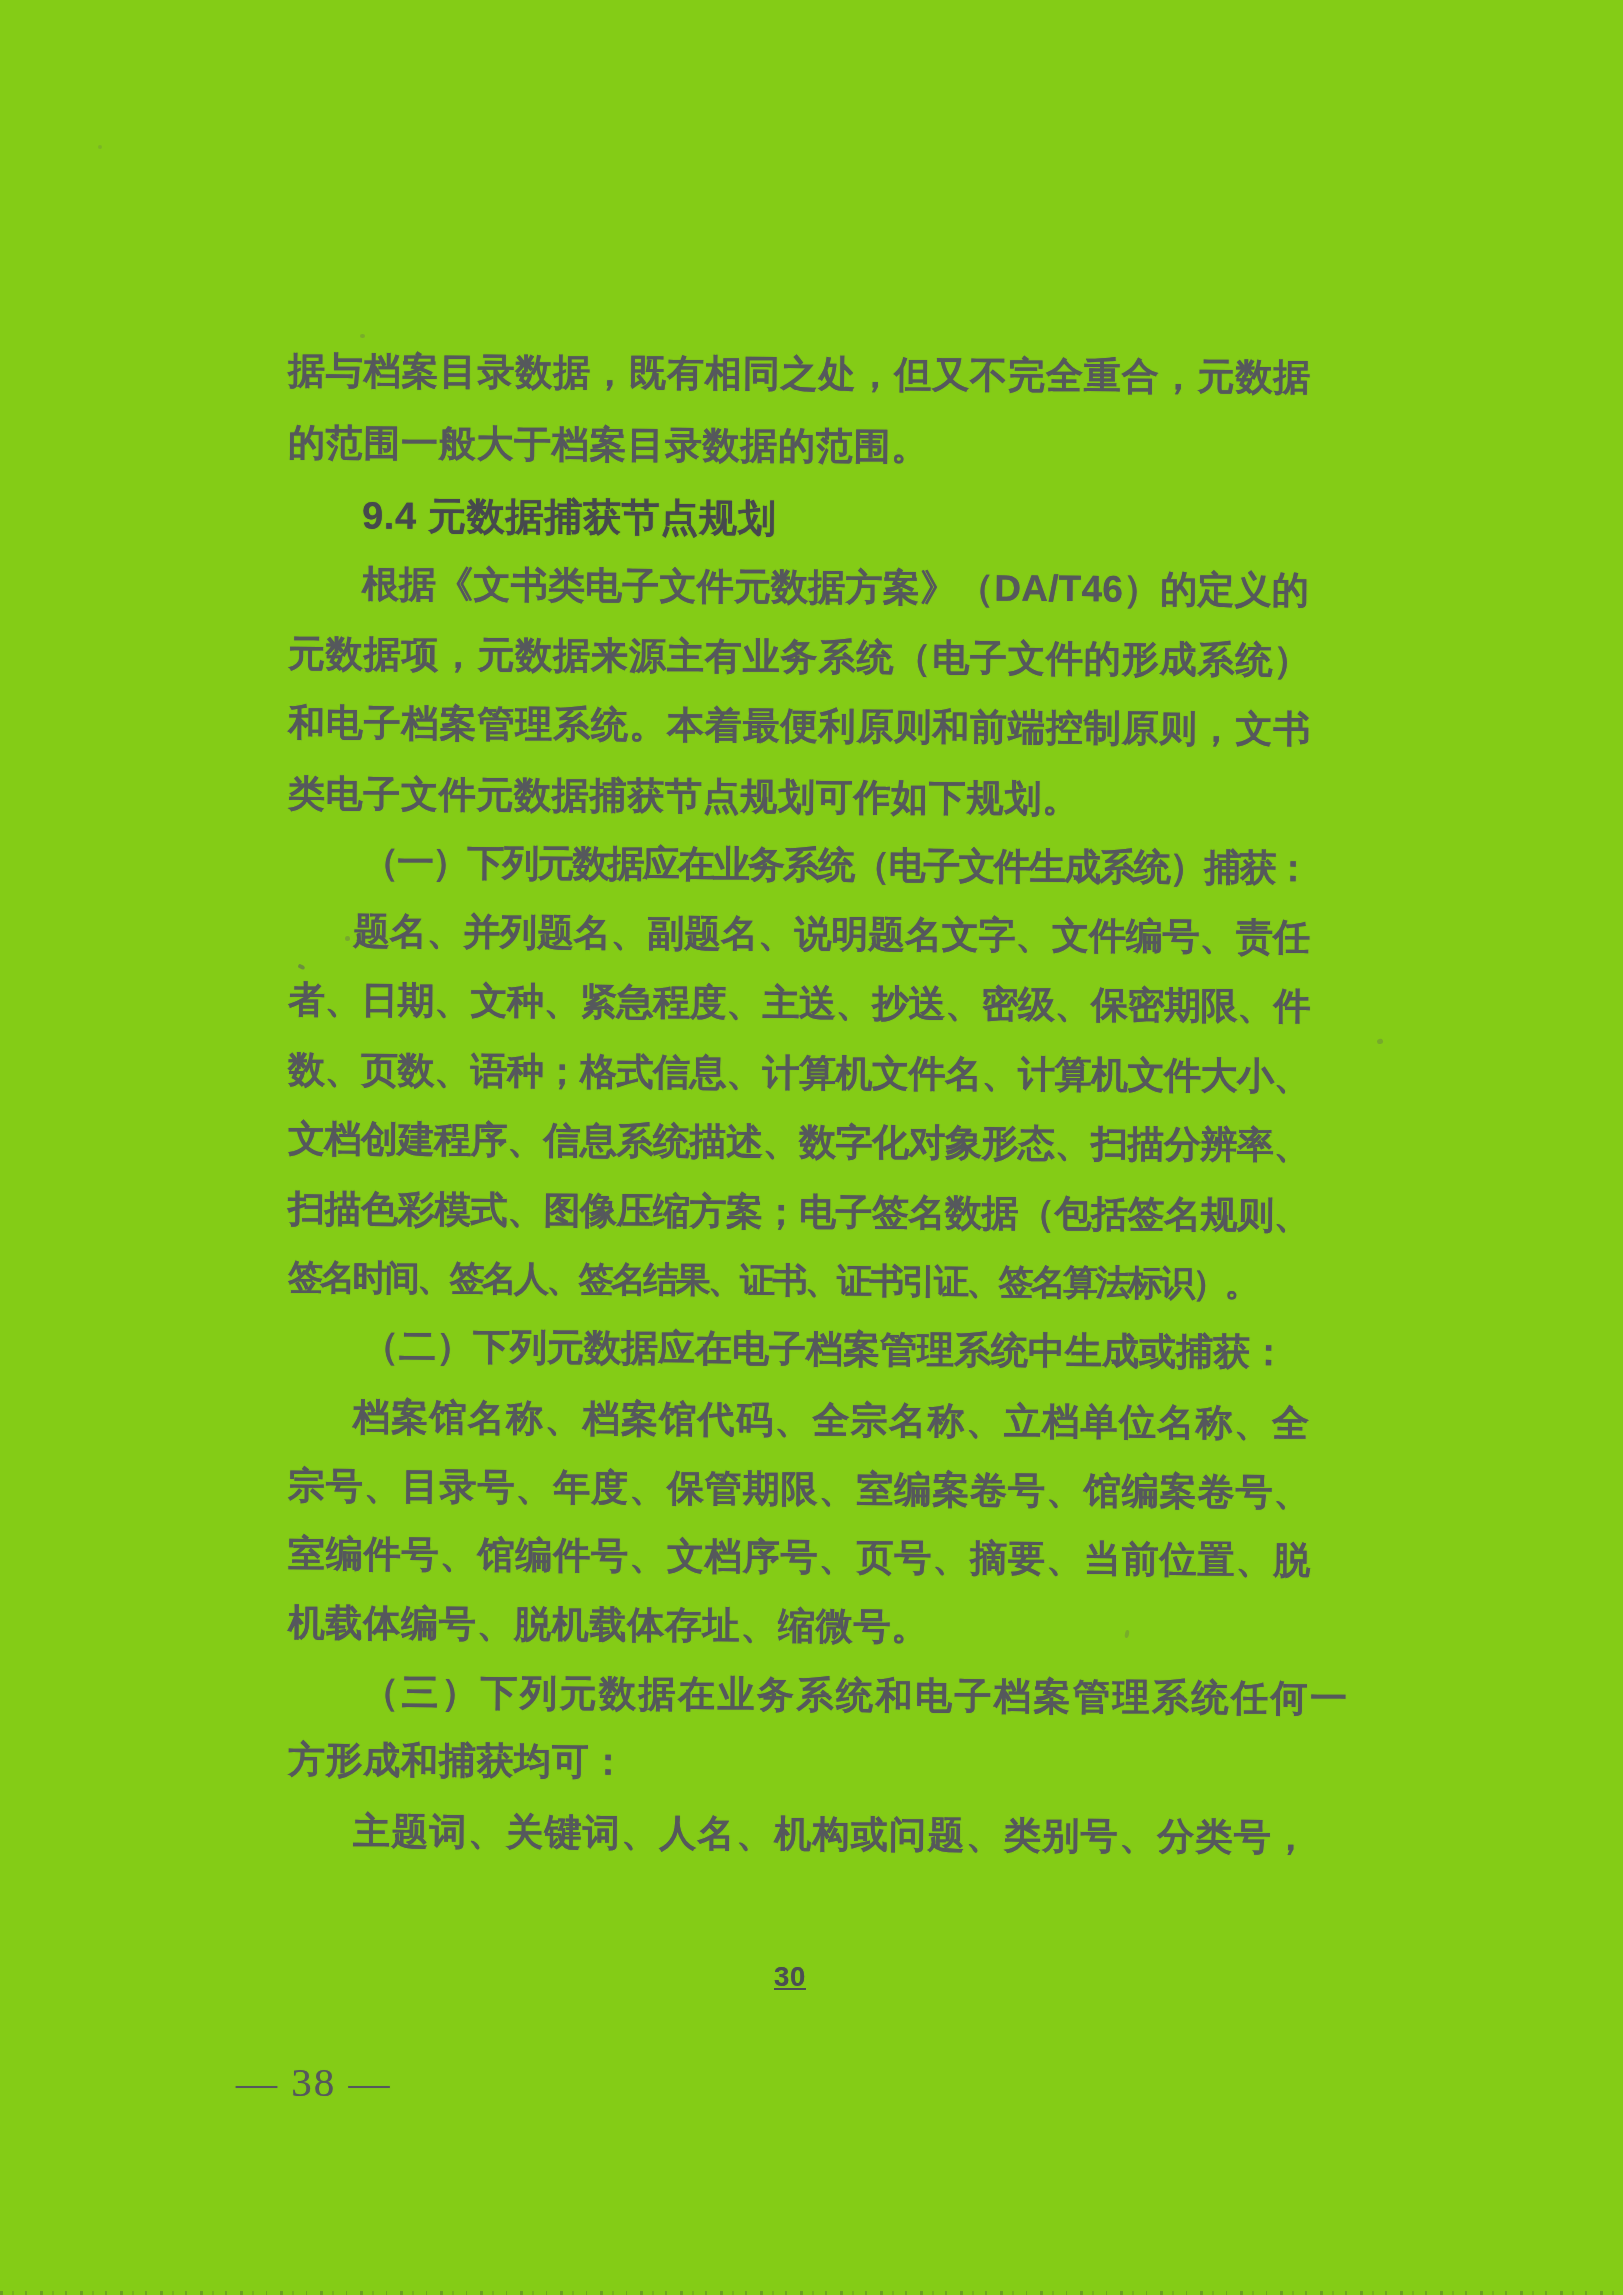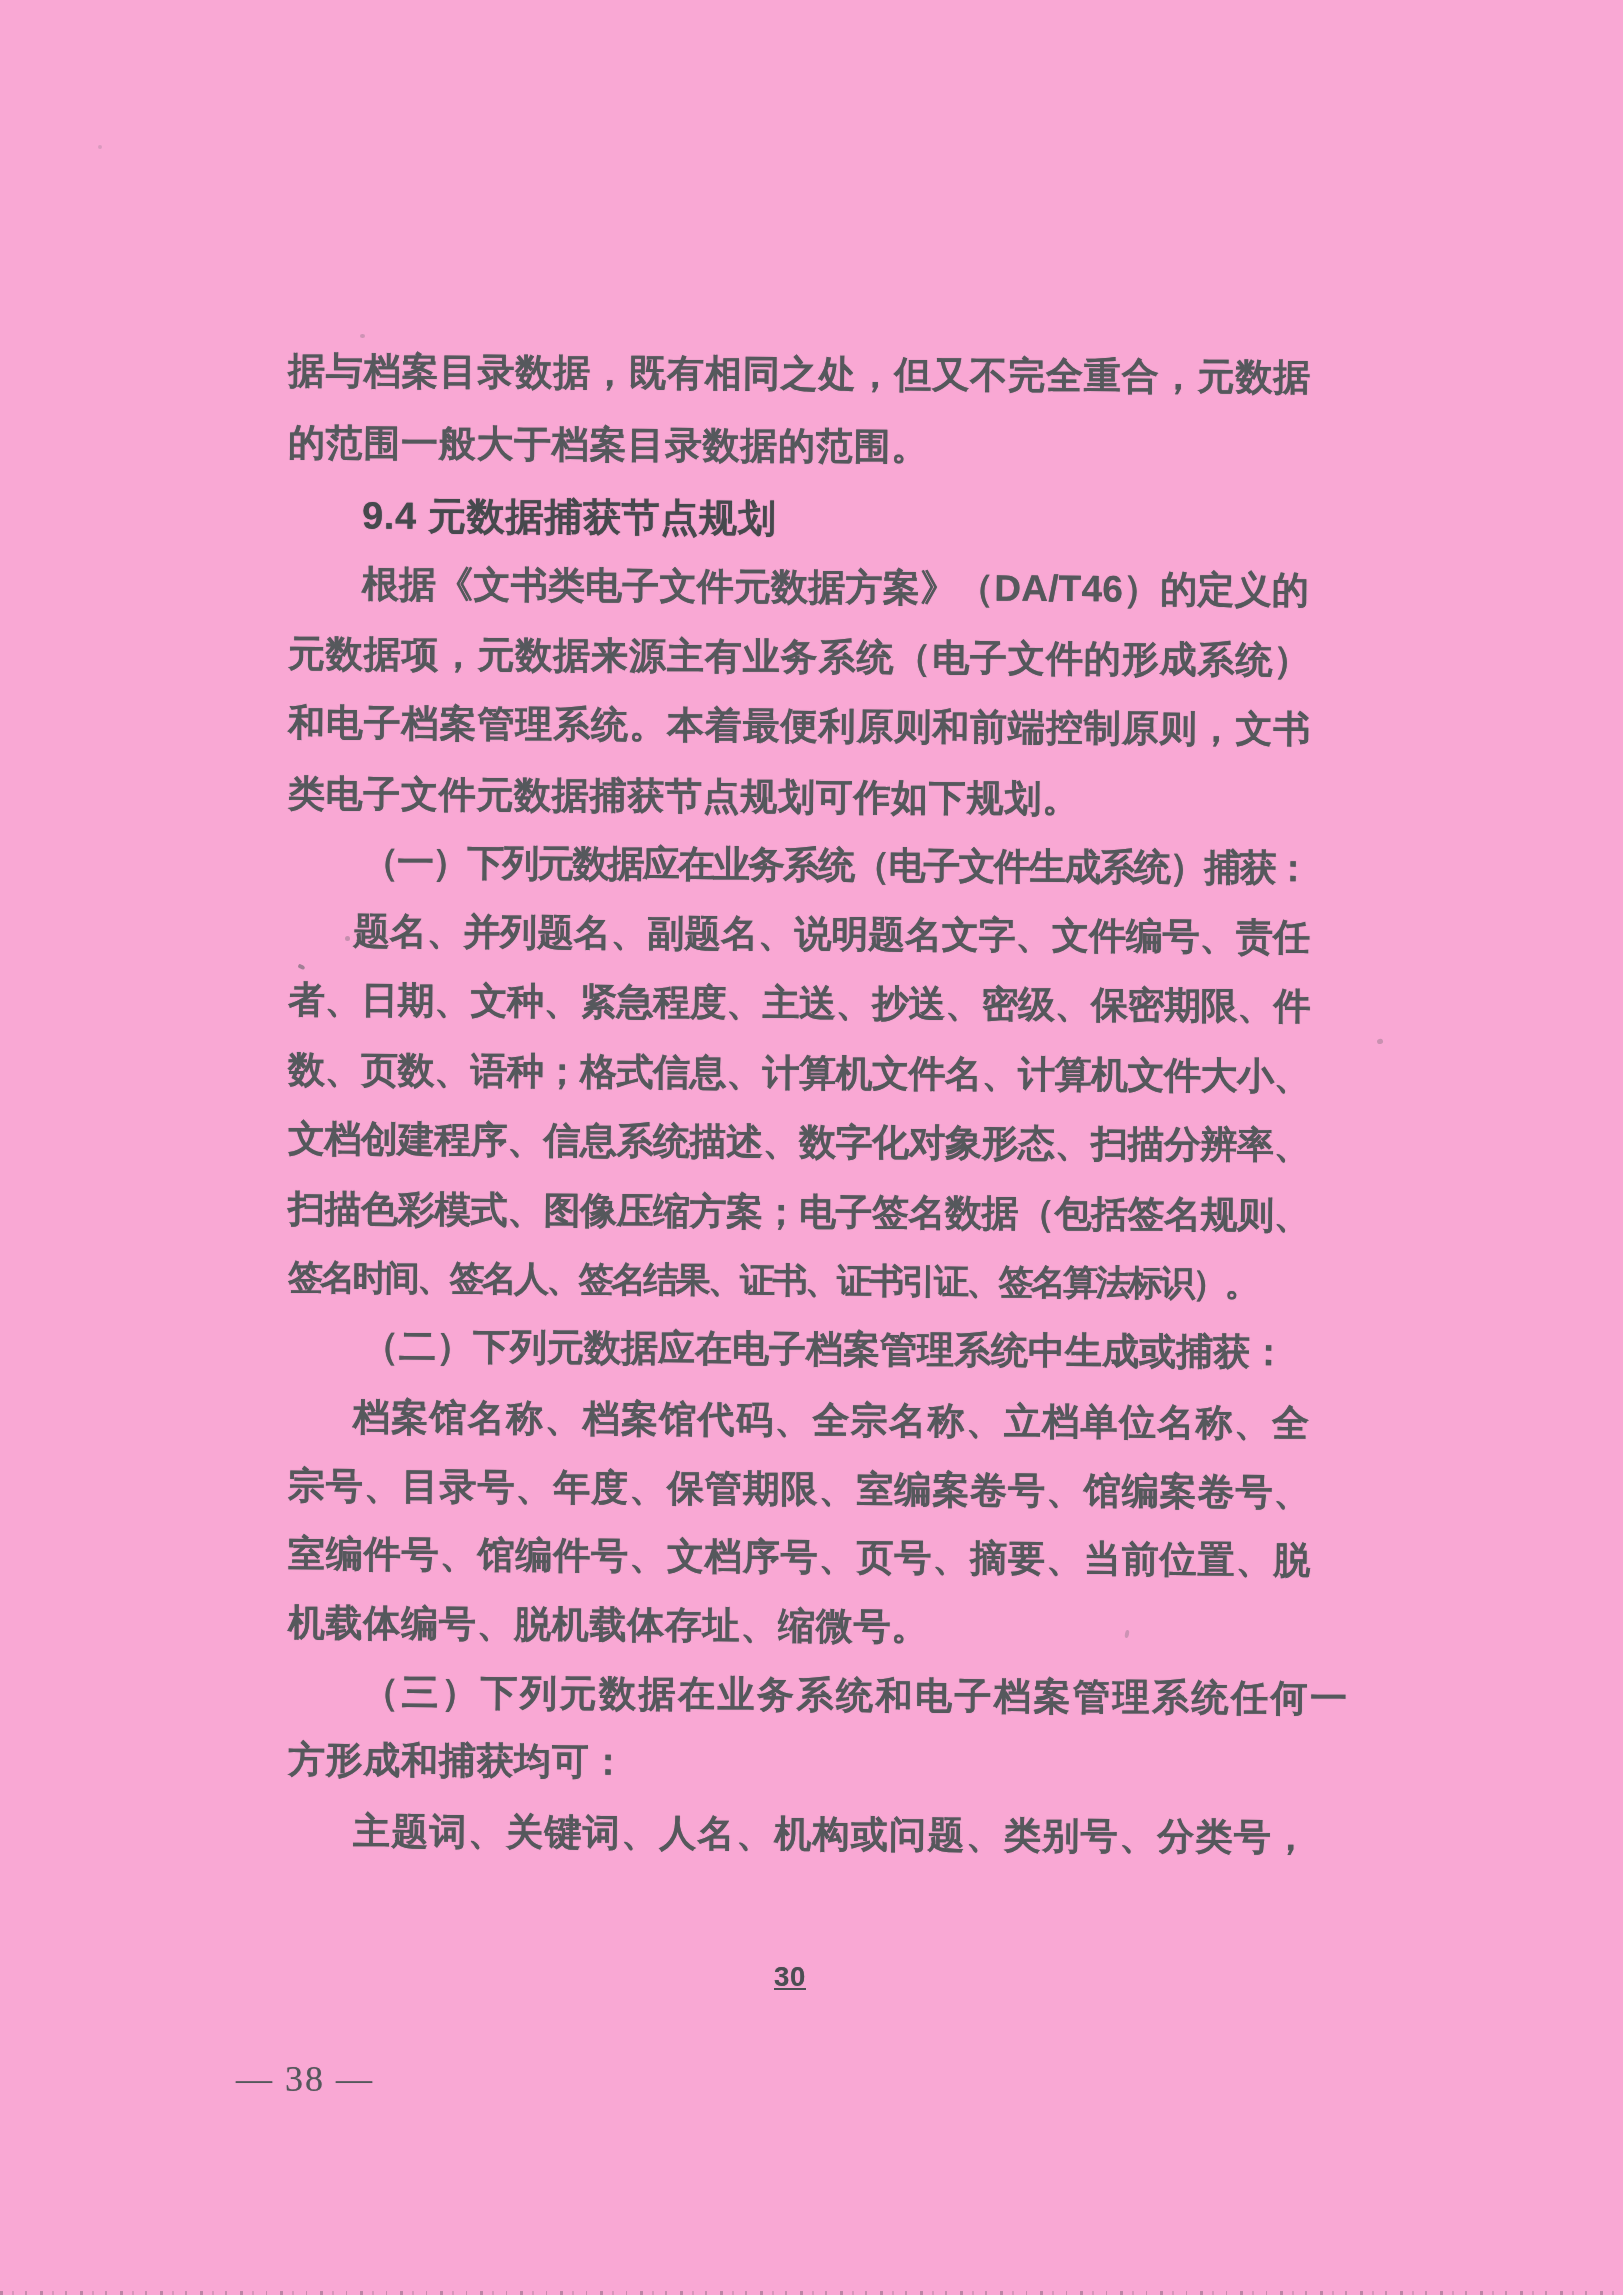--- a/index.html
+++ b/index.html
@@ -5,21 +5,21 @@
   html, body { margin: 0; padding: 0; }
   body {
     width: 1623px; height: 2295px;
     background: #ffffff;
     position: relative;
     overflow: hidden;
     font-family: "Liberation Sans", sans-serif;
   }
   .page {
     position: absolute; inset: 0;
-    background: #f9a8d4;
+    background: #84cc16;
   }
   
   .line {
     position: absolute;
     left: 288px;
     width: 1031px;
     font-size: 37px;
     line-height: 1.08;
     font-weight: 600;
     color: #55585c;
@@ -43,21 +43,21 @@
     font-weight: 700;
     color: #4b4e53;
     letter-spacing: 0.7px;
     text-shadow: 0 0 0.7px rgba(75,78,83,0.7);
     text-decoration: underline;
   }
   .folio-outer {
     position: absolute;
     left: 236px; top: 2058px;
     font-family: "Liberation Serif", serif;
-    font-size: 36px;
+    font-size: 41px;
     font-weight: 500;
     color: #55585c;
     letter-spacing: 2px;
     text-shadow: 0 0 0.7px rgba(85,88,92,0.6);
   }
   
   .speck {
     position: absolute;
     background: rgba(90,92,97,0.55);
     border-radius: 50%;

